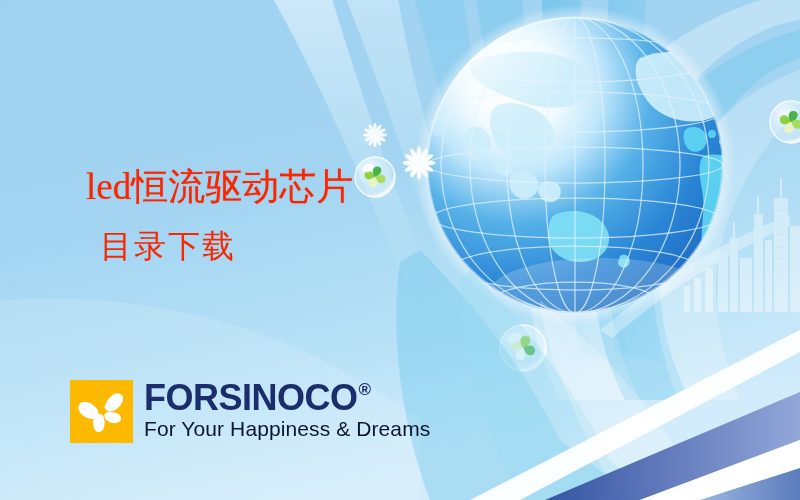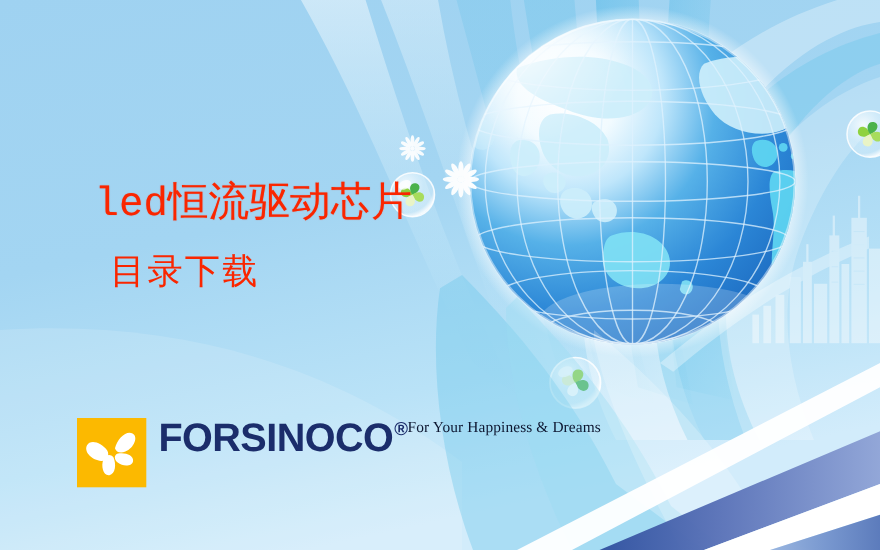--- a/index.html
+++ b/index.html
@@ -32,21 +32,21 @@
     position: absolute;
     left: 86px;
     top: 163px;
     z-index: 40;
     line-height: 1.28;
     color: #fa2600;
     white-space: nowrap;
   }
   #headline .line1 {
     display: block;
-    font-family: Liberation Mono, monospace;
+    font-family: Liberation Serif, serif;
     font-size: 37px;
     font-weight: 400;
     letter-spacing: 0px;
     color: #fa2600;
     text-shadow: 0 0 1px rgba(250,38,0,0.5);
   }
   #headline .line2 {
     display: block;
     margin-top: 16px;
     margin-left: 14px;
@@ -68,43 +68,43 @@
   }
   #logo-mark {
     width: 63px;
     height: 63px;
     background: #fcb900;
     flex: 0 0 auto;
   }
   #logo-text {
     margin-left: 11px;
     display: flex;
-    flex-direction: row;
+    flex-direction: column;
     align-items: flex-start;
   }
   #logo-wordmark {
     font-family: "Liberation Sans", sans-serif;
     font-weight: bold;
     font-size: 36px;
     line-height: 0.98;
     letter-spacing: -0.5px;
     color: #1b2d6b;
     display: flex;
     align-items: flex-start;
   }
   #logo-wordmark .reg {
     font-size: 17px;
     line-height: 1;
     margin-top: 1px;
     margin-left: 1px;
     font-weight: bold;
   }
   #logo-tagline {
-    font-family: Liberation Serif, serif;
-    font-size: 14px;
+    font-family: Liberation Sans, sans-serif;
+    font-size: 21px;
     font-weight: 400;
     color: #0d1630;
     margin-top: 2px;
     letter-spacing: 0.1px;
     white-space: nowrap;
   }
 </style>
 </head>
 <body>
 

